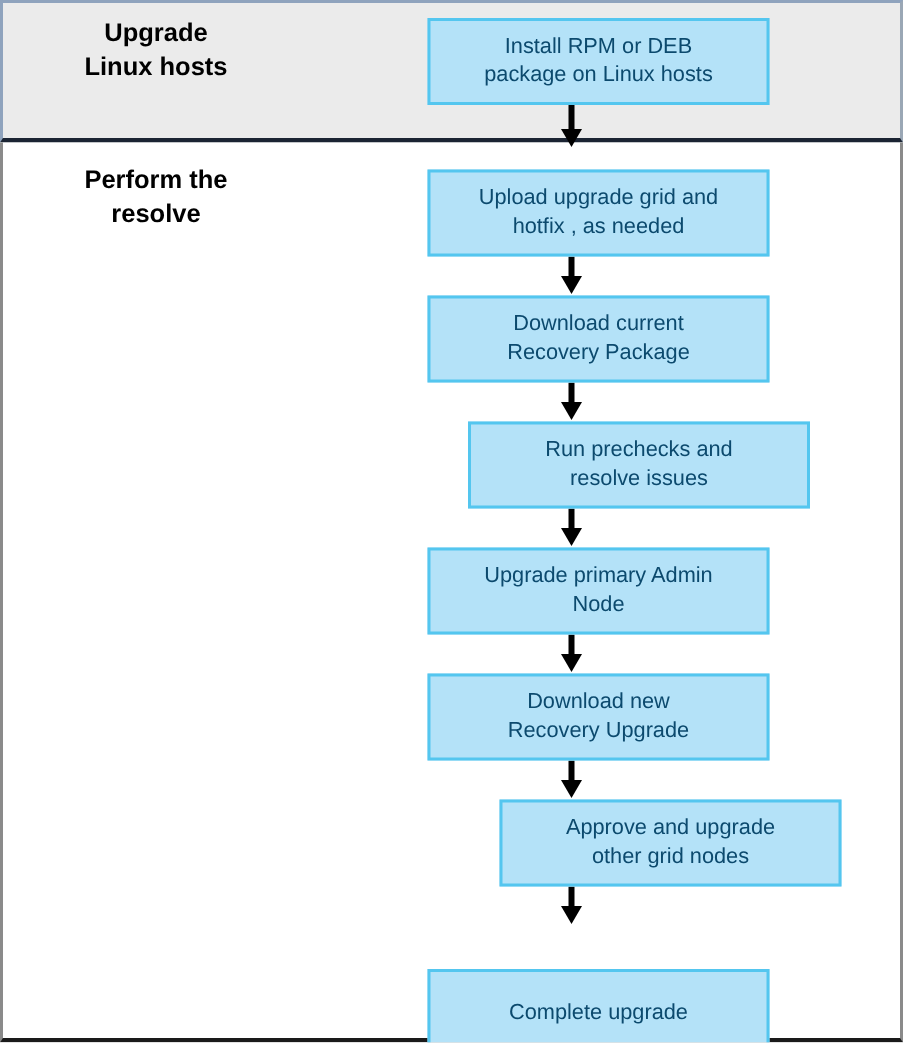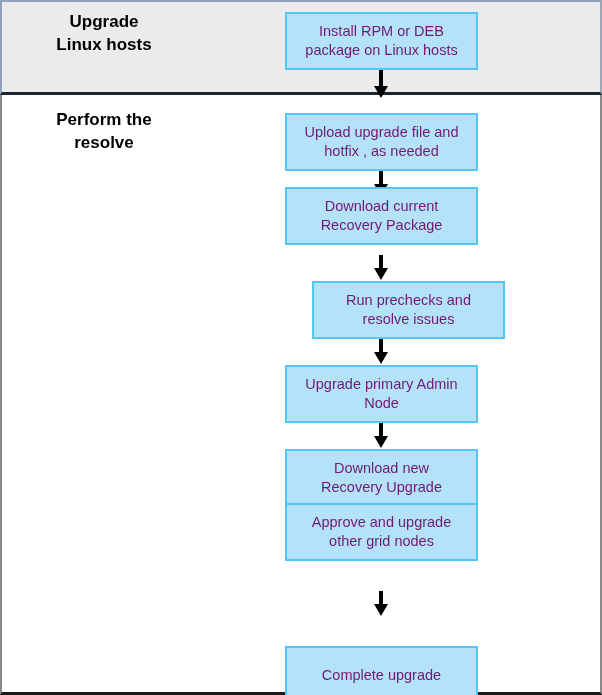--- a/index.html
+++ b/index.html
@@ -65,32 +65,32 @@
   .lane-label-perform {
     left: 18px;
     top: 108px;
     width: 172px;
   }
 
   
   .flow-box {
     position: absolute;
     left: 285px;
-    width: 193px;
+    width: 228px;
     height: 58px;
     box-sizing: border-box;
     background: #b4e2f8;
     border: 2px solid #54c6ef;
     display: flex;
     align-items: center;
     justify-content: center;
     text-align: center;
     font-size: 14.5px;
     line-height: 19px;
-    color: #701a75;
+    color: #0c4a6e;
     white-space: pre-line;
     padding: 0 6px;
   }
 
   
   .arrow {
     position: absolute;
     left: 374px;
     width: 14px;
   }
@@ -149,33 +149,33 @@
     <div class="head" style="top:13px;"></div>
   </div>
   <div class="arrow" style="top:591px;height:26px;">
     <div class="shaft" style="height:14px;"></div>
     <div class="head" style="top:13px;"></div>
   </div>
 
   <div class="flow-box" style="top:12px;">Install RPM or DEB
 package on Linux hosts</div>
 
-  <div class="flow-box" style="top:113px;">Upload upgrade file and
+  <div class="flow-box" style="top:113px;">Upload upgrade grid and
 hotfix , as needed</div>
 
-  <div class="flow-box" style="top:187px;">Download current
+  <div class="flow-box" style="top:197px;">Download current
 Recovery Package</div>
 
   <div class="flow-box" style="top:281px;margin-left:27px;">Run prechecks and
 resolve issues</div>
 
   <div class="flow-box" style="top:365px;">Upgrade primary Admin
 Node</div>
 
   <div class="flow-box" style="top:449px;">Download new
 Recovery Upgrade</div>
 
-  <div class="flow-box" style="top:503px;">Approve and upgrade
+  <div class="flow-box" style="top:533px;margin-left:48px;">Approve and upgrade
 other grid nodes</div>
 
   <div class="flow-box" style="top:646px;">Complete upgrade</div>
 
 </div>
 
 </body></html>

